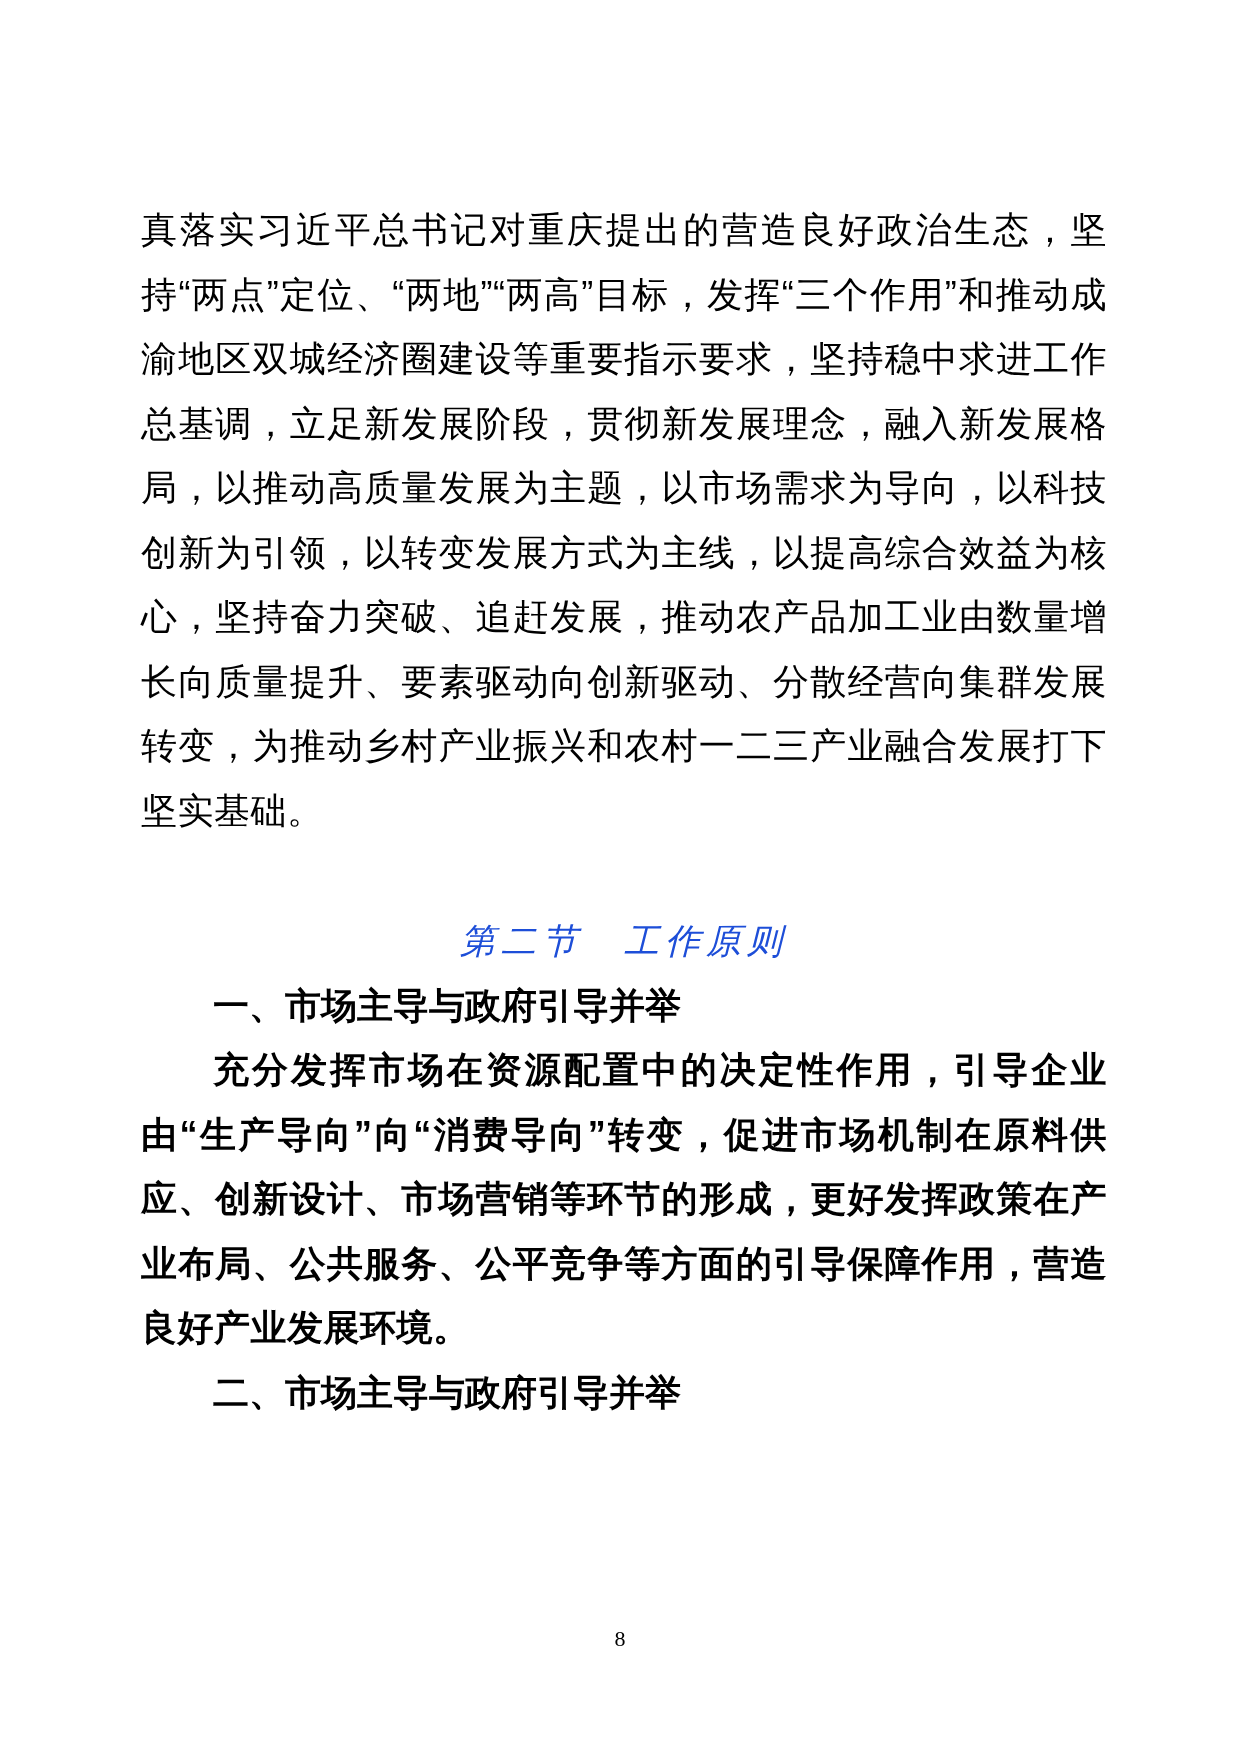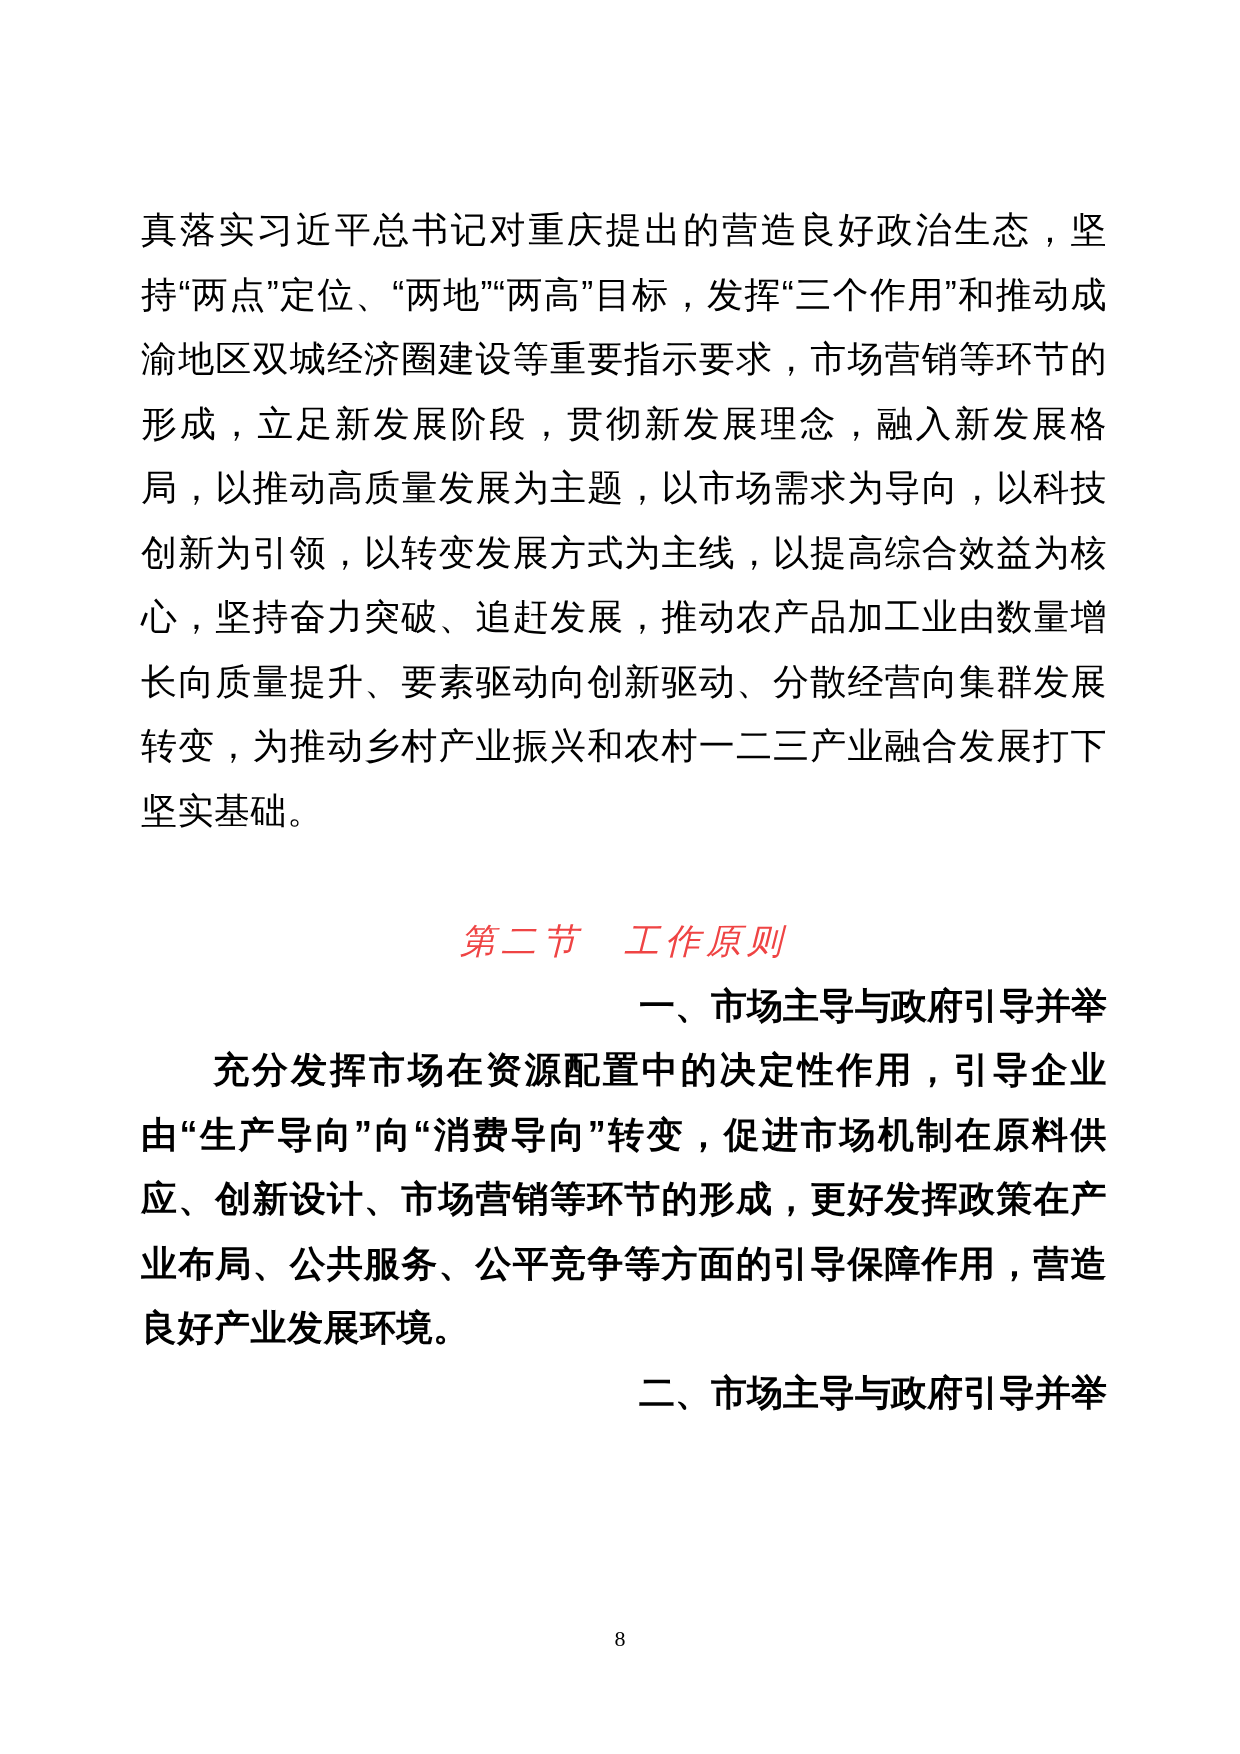--- a/index.html
+++ b/index.html
@@ -38,50 +38,50 @@
     }
     .section-title {
       margin: 66px 0 0 0;
       font-size: 35px;
       line-height: 64.5px;
       font-weight: 400;
       font-style: italic;
       font-family: "DejaVu Serif", "Liberation Serif", serif;
       text-align: center;
       letter-spacing: 6px;
-      color: #ef4444;
+      color: #1d4ed8;
     }
     .sub-heading {
       margin: 0;
       font-size: 36px;
       line-height: 64.5px;
       font-weight: bold;
       text-indent: 72px;
-      text-align: right;
+      text-align: left;
       color: #000000;
     }
     .page-number {
       position: absolute;
       left: 0;
       right: 0;
       bottom: 104px;
       text-align: center;
       font-size: 22px;
       line-height: 22px;
       font-family: "Liberation Serif", "DejaVu Serif", serif;
       color: #000000;
     }
   </style>
 </head>
 <body>
 
 <div class="page">
   <div class="content">
 
-    <p class="para">真落实习近平总书记对重庆提出的营造良好政治生态，坚持“两点”定位、“两地”“两高”目标，发挥“三个作用”和推动成渝地区双城经济圈建设等重要指示要求，市场营销等环节的形成，立足新发展阶段，贯彻新发展理念，融入新发展格局，以推动高质量发展为主题，以市场需求为导向，以科技创新为引领，以转变发展方式为主线，以提高综合效益为核心，坚持奋力突破、追赶发展，推动农产品加工业由数量增长向质量提升、要素驱动向创新驱动、分散经营向集群发展转变，为推动乡村产业振兴和农村一二三产业融合发展打下坚实基础。</p>
+    <p class="para">真落实习近平总书记对重庆提出的营造良好政治生态，坚持“两点”定位、“两地”“两高”目标，发挥“三个作用”和推动成渝地区双城经济圈建设等重要指示要求，坚持稳中求进工作总基调，立足新发展阶段，贯彻新发展理念，融入新发展格局，以推动高质量发展为主题，以市场需求为导向，以科技创新为引领，以转变发展方式为主线，以提高综合效益为核心，坚持奋力突破、追赶发展，推动农产品加工业由数量增长向质量提升、要素驱动向创新驱动、分散经营向集群发展转变，为推动乡村产业振兴和农村一二三产业融合发展打下坚实基础。</p>
 
     <h2 class="section-title">第二节　工作原则</h2>
 
     <h3 class="sub-heading">一、市场主导与政府引导并举</h3>
 
     <p class="para indent">充分发挥市场在资源配置中的决定性作用，引导企业由“生产导向”向“消费导向”转变，促进市场机制在原料供应、创新设计、市场营销等环节的形成，更好发挥政策在产业布局、公共服务、公平竞争等方面的引导保障作用，营造良好产业发展环境。</p>
 
     <h3 class="sub-heading">二、市场主导与政府引导并举</h3>
 
 

